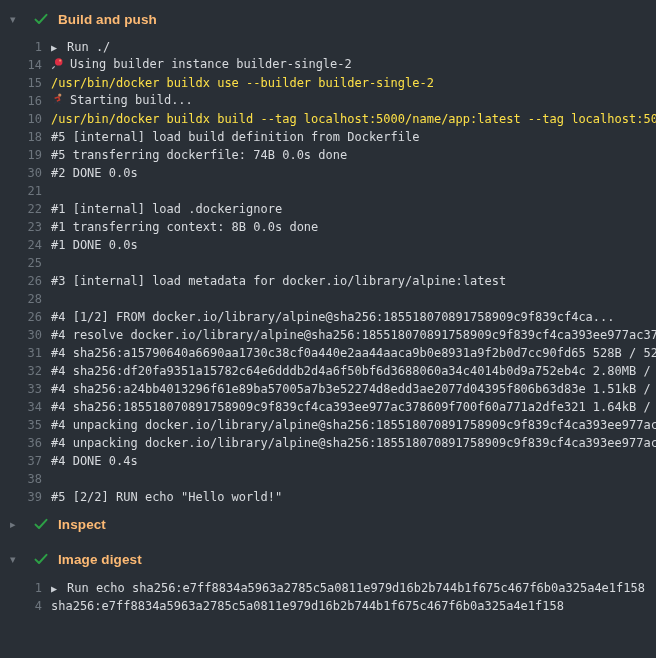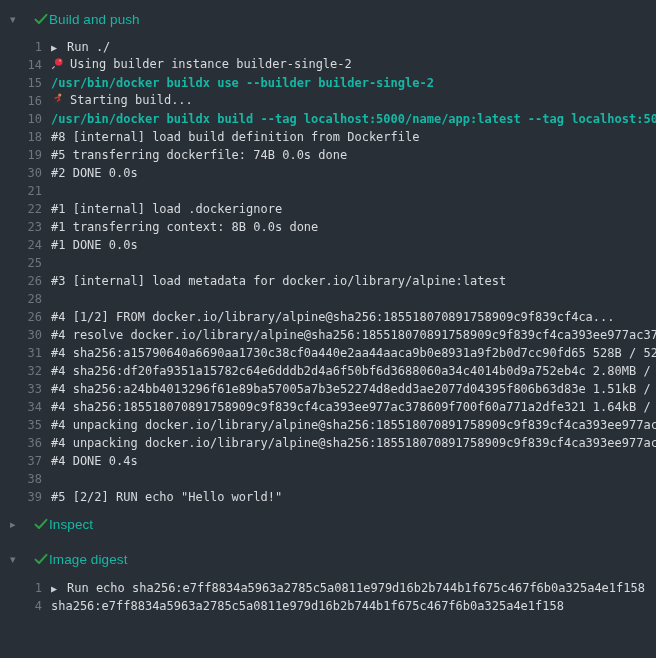--- a/index.html
+++ b/index.html
@@ -33,22 +33,23 @@
   .check {
     margin-left: 6px;
     width: 17px;
     height: 17px;
     flex: none;
     display: flex;
     align-items: center;
     justify-content: center;
   }
   .title {
-    color: #14b8a6;
-    font-weight: normal;
+    margin-left: 9px;
+    color: #fdba74;
+    font-weight: bold;
     font-size: 13.5px;
     letter-spacing: 0.1px;
   }
   .log-block { overflow: hidden; }
   .pt3 { padding-top: 3px; }
   .log-line {
     display: flex;
     align-items: center;
     height: 18px;
     font-family: "DejaVu Sans Mono", "Liberation Mono", monospace;
@@ -60,22 +61,22 @@
     text-align: right;
     color: #6e767e;
     flex: none;
   }
   .lt {
     margin-left: 9px;
     color: #d7dade;
     white-space: pre;
   }
   .cmd {
-    color: #14b8a6;
-    font-weight: bold;
+    color: #fde047;
+    font-weight: normal;
   }
   .licon {
     display: inline-block;
     margin-right: 6px;
     vertical-align: -2px;
   }
   .play-glyph {
     display: inline-block;
     width: 10px;
     margin-right: 6px;
@@ -105,21 +106,21 @@
                 <circle cx="9.5" cy="6" r="4.6" fill="#dd2e44"></circle>
                 <circle cx="11.2" cy="4.4" r="1.4" fill="#ee8a6a"></circle>
               </svg></span>Using builder instance builder-single-2</span></div>
         <div class="log-line"><span class="ln">15</span><span class="lt cmd">/usr/bin/docker buildx use --builder builder-single-2</span></div>
         <div class="log-line"><span class="ln">16</span><span class="lt"><span class="licon"><svg viewBox="0 0 16 16" width="13" height="13">
                 <circle cx="10.8" cy="2.6" r="2" fill="#c68a5f"></circle>
                 <path d="M4.5 6.5 L9.5 5 L10.5 8.5 L7 10.5" fill="none" stroke="#c0392b" stroke-width="2"></path>
                 <path d="M7.5 10 L4 13 M9 10.5 L11.5 13.5" fill="none" stroke="#2c3540" stroke-width="1.8"></path>
               </svg></span>Starting build...</span></div>
         <div class="log-line"><span class="ln">10</span><span class="lt cmd">/usr/bin/docker buildx build --tag localhost:5000/name/app:latest --tag localhost:5000</span></div>
-        <div class="log-line"><span class="ln">18</span><span class="lt">#8 [internal] load build definition from Dockerfile</span></div>
+        <div class="log-line"><span class="ln">18</span><span class="lt">#5 [internal] load build definition from Dockerfile</span></div>
         <div class="log-line"><span class="ln">19</span><span class="lt">#5 transferring dockerfile: 74B 0.0s done</span></div>
         <div class="log-line"><span class="ln">30</span><span class="lt">#2 DONE 0.0s</span></div>
         <div class="log-line"><span class="ln">21</span><span class="lt"></span></div>
         <div class="log-line"><span class="ln">22</span><span class="lt">#1 [internal] load .dockerignore</span></div>
         <div class="log-line"><span class="ln">23</span><span class="lt">#1 transferring context: 8B 0.0s done</span></div>
         <div class="log-line"><span class="ln">24</span><span class="lt">#1 DONE 0.0s</span></div>
         <div class="log-line"><span class="ln">25</span><span class="lt"></span></div>
         <div class="log-line"><span class="ln">26</span><span class="lt">#3 [internal] load metadata for docker.io/library/alpine:latest</span></div>
         <div class="log-line"><span class="ln">28</span><span class="lt"></span></div>
         <div class="log-line"><span class="ln">26</span><span class="lt">#4 [1/2] FROM docker.io/library/alpine@sha256:185518070891758909c9f839cf4ca...</span></div>

